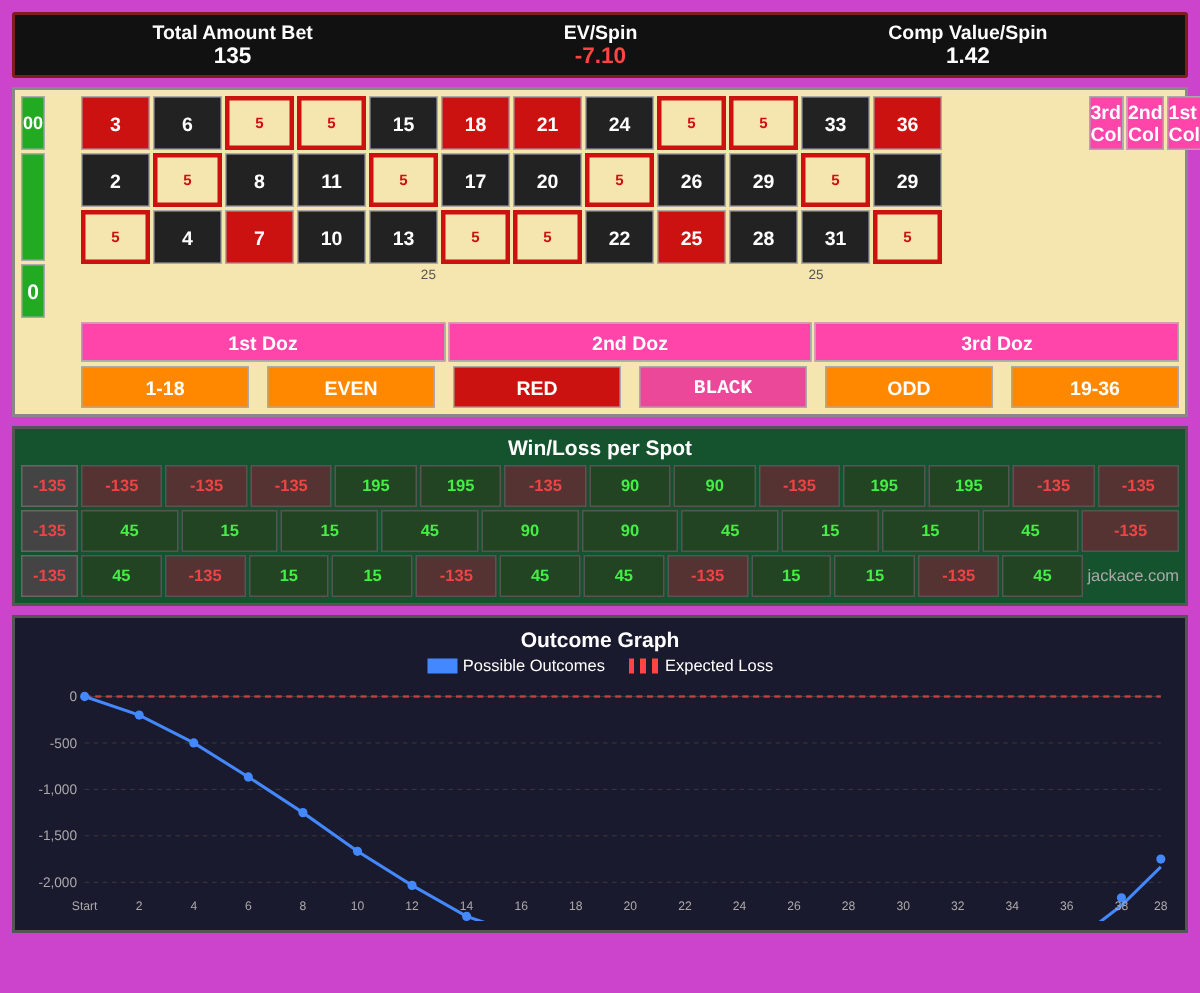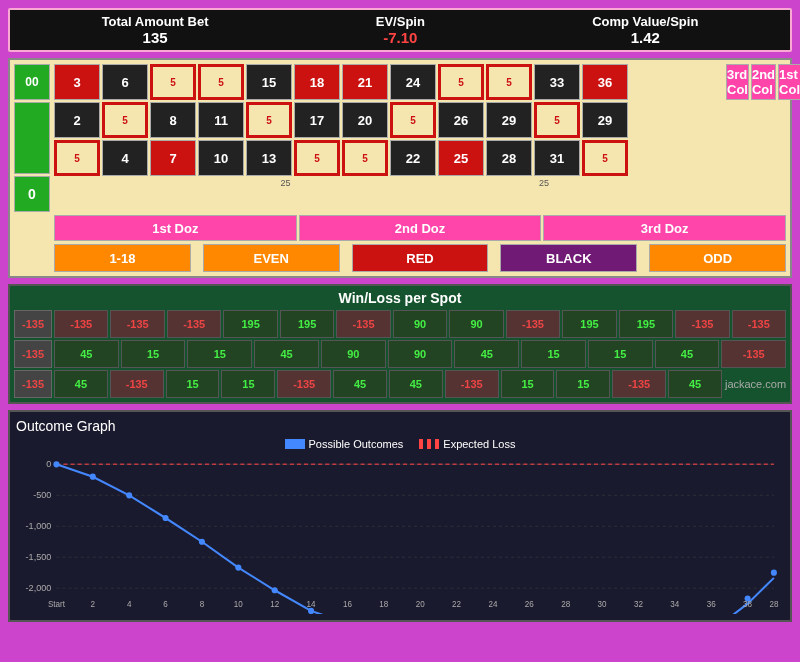--- a/index.html
+++ b/index.html
@@ -14,21 +14,21 @@
     .main-container {
       padding: 8px;
       display: flex;
       flex-direction: column;
       gap: 6px;
     }
 
     
     .stats-header {
       background: #111;
-      border: 2px solid #f9a8d4;
+      border: 2px solid #7f1d1d;
       display: flex;
       justify-content: space-around;
       padding: 4px 8px;
       color: white;
       border-radius: 2px;
     }
     .stat-block { text-align: center; }
     .stat-label { font-size: 13px; font-weight: bold; color: white; }
     .stat-value { font-size: 15px; font-weight: bold; }
     .stat-value.negative { color: #ff4444; }
@@ -57,21 +57,21 @@
     }
 
     .zero-cell {
       background: #22aa22;
       color: white;
       font-weight: bold;
       font-size: 14px;
       display: flex;
       align-items: center;
       justify-content: center;
-      width: 36px;
+      width: 16px;
       height: 36px;
       border: 1px solid #aaa;
     }
 
     .main-grid {
       display: flex;
       flex-direction: column;
       gap: 2px;
       flex: 1;
     }
@@ -152,21 +152,21 @@
       align-items: center;
       justify-content: center;
       font-weight: bold;
       font-size: 13px;
       color: white;
       flex: 1;
       border: 1px solid #aaa;
     }
     .bet-cell.orange { background: #ff8800; }
     .bet-cell.red { background: #cc1111; }
-    .bet-cell.black { background: #701a75; }
+    .bet-cell.black { background: #ec4899; font-family: Liberation Mono, monospace; }
 
     
     .winloss-section {
       background: #14532d;
       border: 2px solid #555;
       padding: 4px;
     }
 
     .winloss-title {
       color: white;
@@ -224,23 +224,23 @@
 
     
     .graph-section {
       background: #1a1a2e;
       border: 2px solid #555;
       padding: 6px;
     }
 
     .graph-title {
       color: white;
-      text-align: left;
+      text-align: center;
       font-size: 14px;
-      font-weight: normal;
+      font-weight: bold;
       margin-bottom: 4px;
     }
 
     .graph-legend {
       display: flex;
       justify-content: center;
       gap: 16px;
       margin-bottom: 4px;
       font-size: 11px;
       color: white;
@@ -365,20 +365,21 @@
       <div class="dozen-cell">2nd Doz</div>
       <div class="dozen-cell">3rd Doz</div>
     </div>
 
     <div class="bet-row">
       <div class="bet-cell orange">1-18</div>
       <div class="bet-cell orange">EVEN</div>
       <div class="bet-cell red">RED</div>
       <div class="bet-cell black">BLACK</div>
       <div class="bet-cell orange">ODD</div>
+      <div class="bet-cell orange">19-36</div>
     </div>
   </div>
 
   <div class="winloss-section">
     <div class="winloss-title">Win/Loss per Spot</div>
     <div class="winloss-grid">
 
       <div class="wl-row">
         <div class="wl-zero neg">-135</div>
         <div class="wl-cell neg">-135</div>

